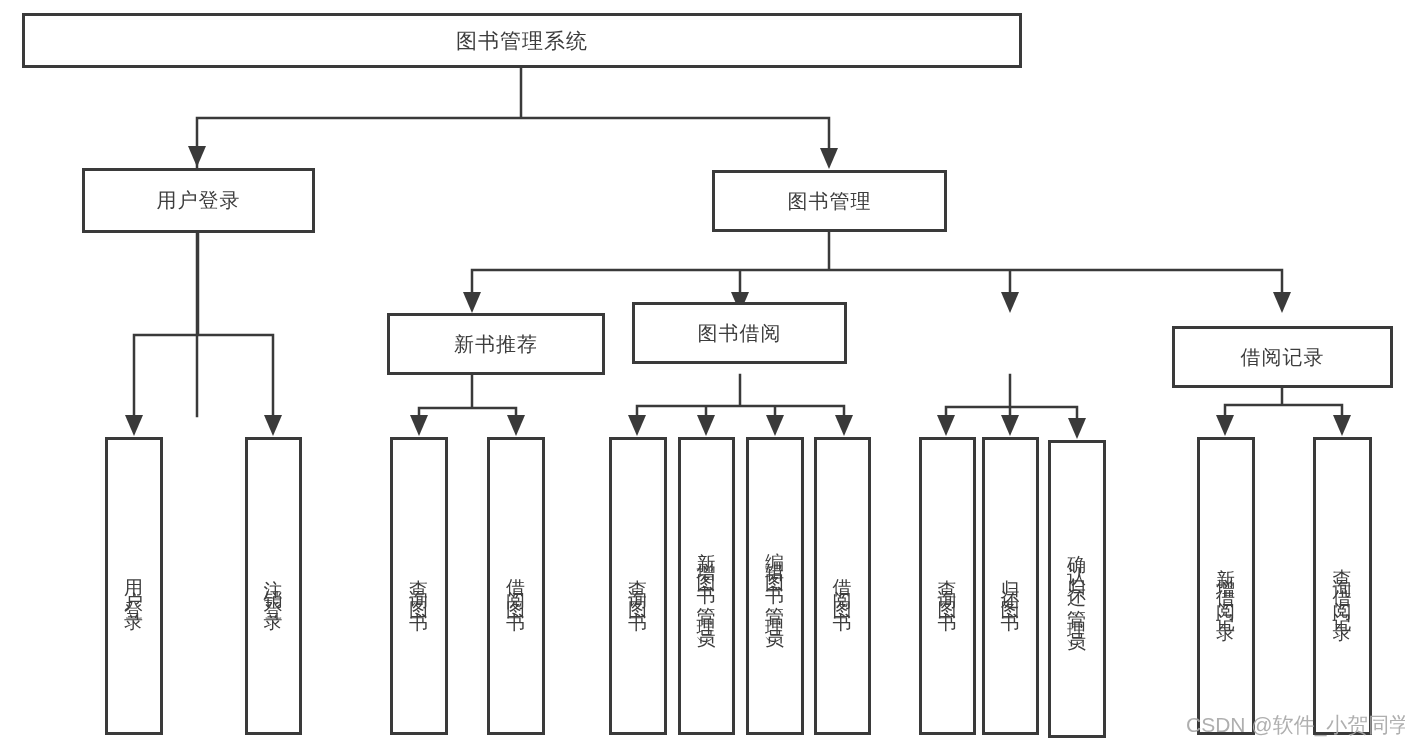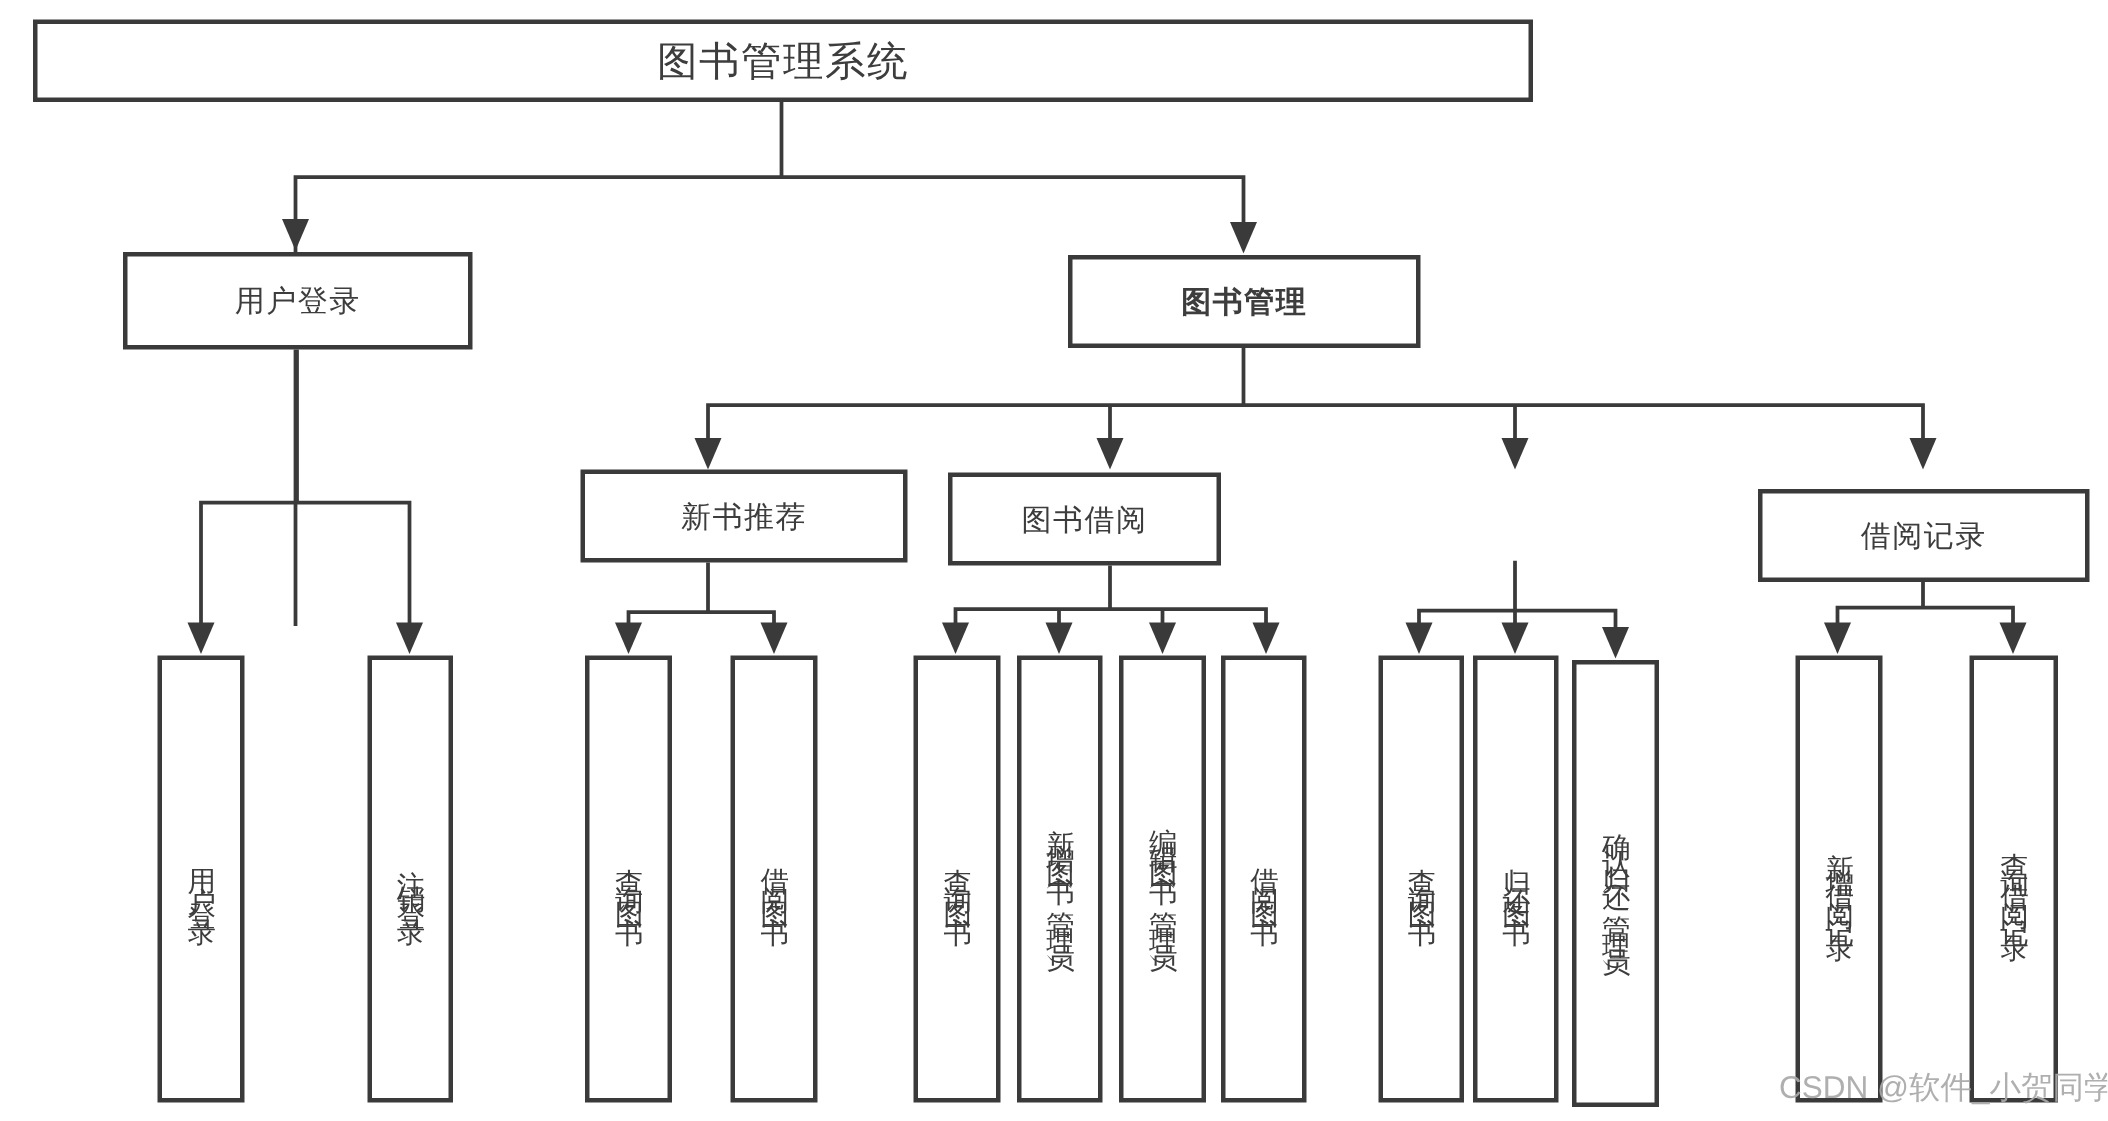--- a/index.html
+++ b/index.html
@@ -24,35 +24,35 @@
     border:3px solid var(--line);
     z-index:2;
     display:flex;align-items:center;justify-content:center;
   }
   .hbox span{
     color:var(--text);
     font-size:20px;
     letter-spacing:1px;
     white-space:nowrap;
   }
-  #b-root span{font-size:27px;}
+  #b-root span{font-size:21px;}
   .vbox span{
     writing-mode:vertical-rl;
     text-orientation:mixed;
     color:var(--text);
     font-size:19px;
     letter-spacing:11px;
     line-height:1;
   }
   
   #b-root   {left:22px; top:13px;  width:1000px;height:55px;}
   #b-login  {left:82px; top:168px; width:233px; height:65px;}
-  #b-mgmt   {left:712px;top:170px; width:235px; height:62px;font-weight:bold;}
+  #b-mgmt   {left:712px;top:170px; width:235px; height:62px;}
   #b-rec    {left:363px;top:313px; width:218px; height:62px;margin-left:24px;}
-  #b-borrow {left:632px;top:315px; width:182px; height:62px;}
+  #b-borrow {left:632px;top:302px; width:215px; height:62px;}
   #b-current{left:902px;top:313px; width:216px; height:62px;}
   #b-records{left:1172px;top:326px;width:221px; height:62px;}
   
   .vbox{top:437px;height:298px;}
   #v-login      {left:105px; width:58px;}
   #v-logout     {left:245px; width:57px;}
   #v-rec-query  {left:390px; width:58px;}
   #v-rec-borrow {left:487px; width:58px;}
   #v-bor-query  {left:609px; width:58px;}
   #v-bor-add    {left:678px; width:57px;}

